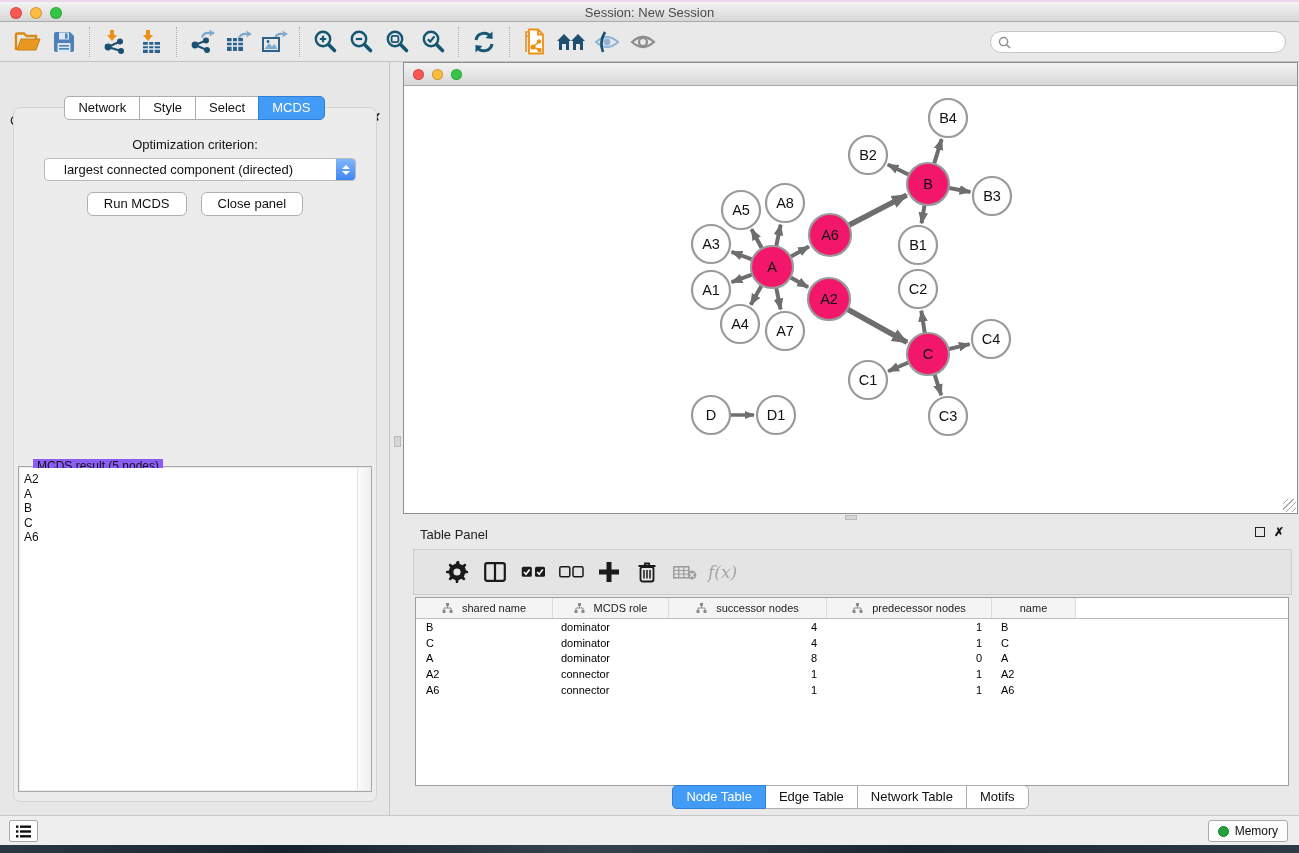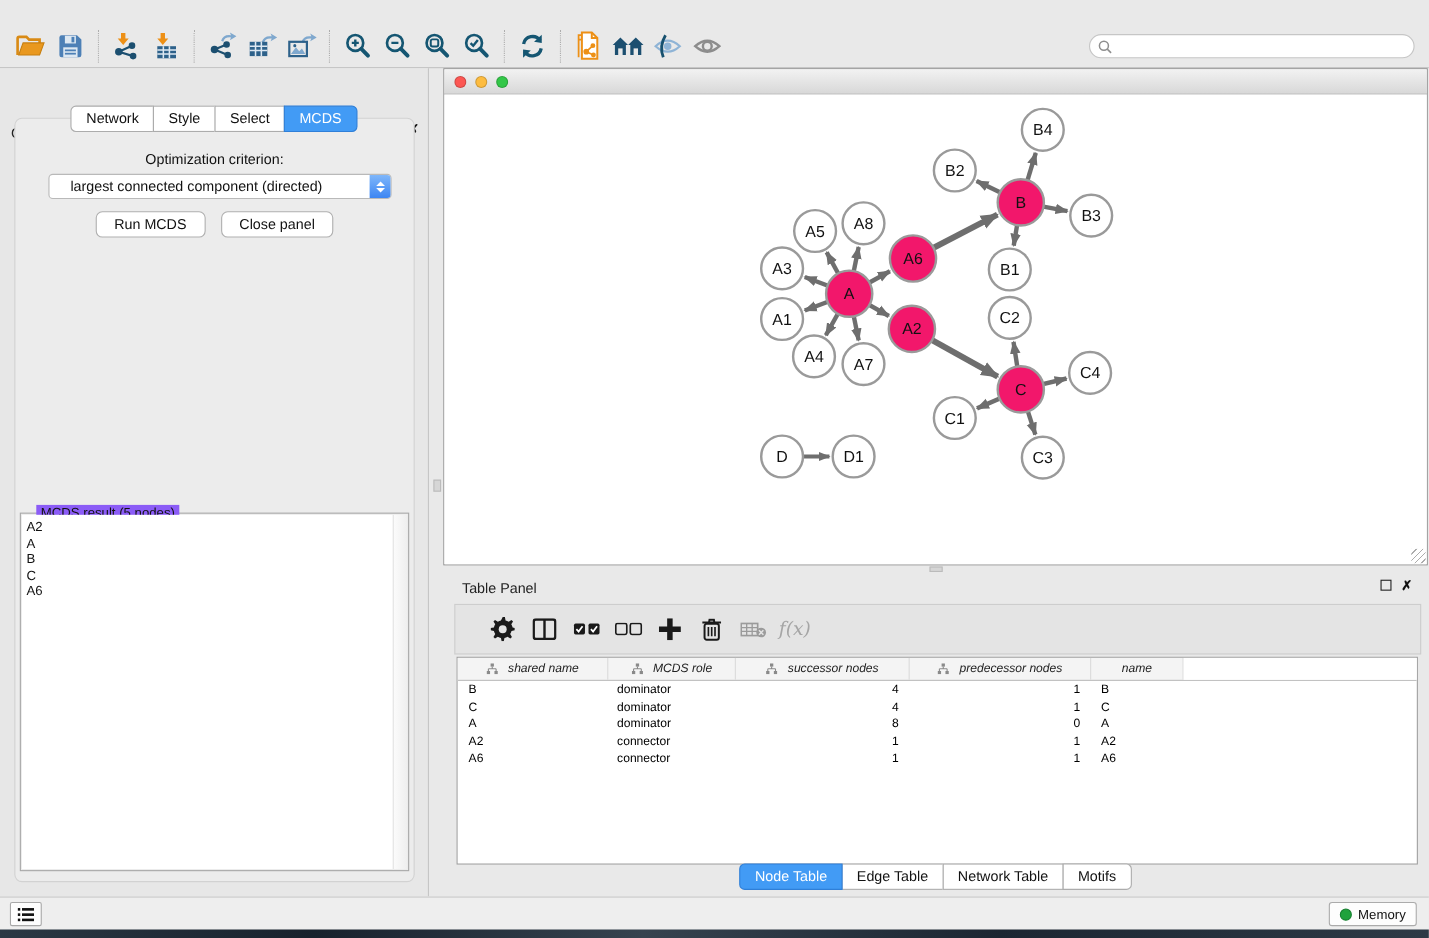--- a/index.html
+++ b/index.html
@@ -88,21 +88,21 @@
   .tp-header .panel-winbtns { right:14px; top:7px; }
   .tp-toolbar { position:absolute; top:29px; left:10px; right:6px; height:46px; background:#E4E4E4;
     border:1px solid #CDCDCD; display:flex; align-items:center; padding-left:24px; gap:0; }
   .tp-tool { width:38px; height:36px; display:flex; align-items:center; justify-content:center; }
   .fx-label { font-family:"DejaVu Serif", serif; font-style:italic; font-size:17px; color:#A5A5A5;
     padding-left:4px; }
   .tp-table { position:absolute; top:77px; left:12px; right:9px; height:189px; background:#fff;
     border:1px solid #9E9E9E; overflow:hidden; font-size:11px; }
   .t-head { display:flex; height:21px; background:#F4F4F4; border-bottom:1px solid #BDBDBD; }
   .th { display:flex; align-items:center; justify-content:center; gap:9px; color:#222;
-    border-right:1px solid #DBDBDB;font-style:italic; }
+    border-right:1px solid #DBDBDB; }
   .th.filler { flex:1; background:#fff; border-right:none; }
   .t-row { display:flex; height:15.8px; align-items:center; }
   .td { overflow:hidden; white-space:nowrap; color:#000; }
   .w0 { width:137px; } .w1 { width:116px; } .w2 { width:158px; } .w3 { width:165px; } .w4 { width:84px; }
   .td.w0 { padding-left:10px; } .td.w1 { padding-left:8px; }
   .td.w2, .td.w3 { text-align:right; padding-right:10px; }
   .td.w4 { padding-left:9px; }
   .tp-tabs { position:absolute; bottom:6px; left:0; width:100%; display:flex; justify-content:center; }
 
   
@@ -116,20 +116,28 @@
   .mem-dot { width:11px; height:11px; border-radius:50%; background:#1FA23C; border:1px solid #178231; }
 
   .desktop-strip { position:absolute; left:0; right:0; top:845px; height:8px;
     background:linear-gradient(90deg,#2B3844 0%,#18222D 22%,#36434F 45%,#1C2632 70%,#2E3A46 100%); }
 </style>
 </head>
 <body>
 
 <div id="app">
 
+  <div class="titlebar">
+    <div class="lights">
+      <span class="light red"></span>
+      <span class="light yellow"></span>
+      <span class="light green"></span>
+    </div>
+    <div class="title">Session: New Session</div>
+  </div>
 
   <div class="toolbar">
     <span class="tb-btn">
       <svg width="28" height="24" viewBox="0 0 28 24">
         <path d="M2 20 L2 5 Q2 3.5 3.5 3.5 L10 3.5 L12.5 6 L22 6 L22 9" fill="none" stroke="#D98A14" stroke-width="2.4"></path>
         <path d="M3 20 L7 9 L26 9 L22 20 Z" fill="#E9981F" stroke="#C77F10" stroke-width="1"></path>
       </svg>
     </span>
     <span class="tb-btn">
       <svg width="24" height="24" viewBox="0 0 24 24">

